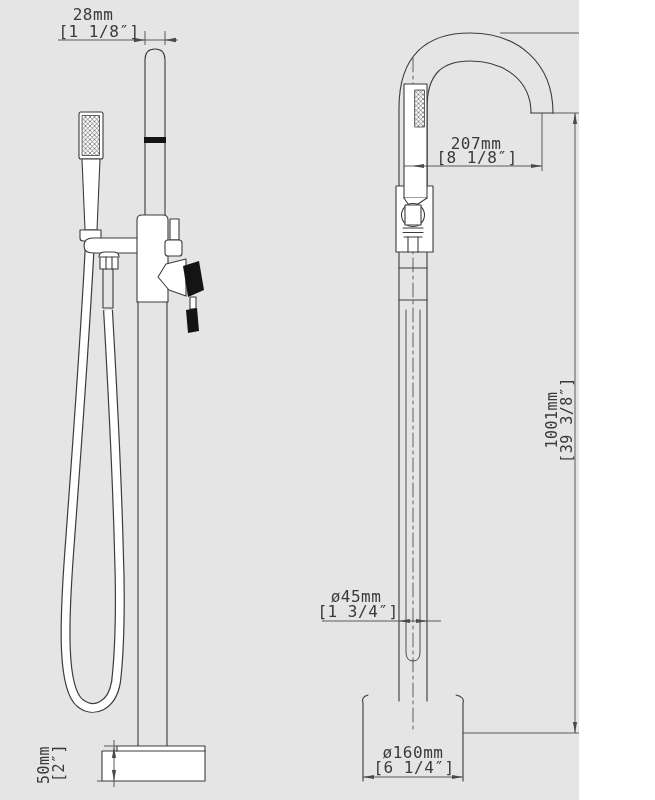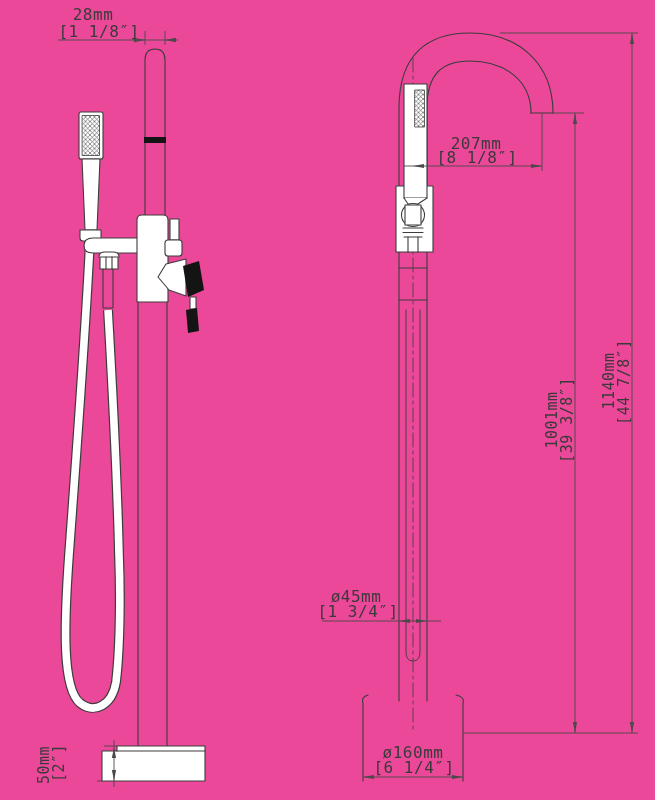--- a/index.html
+++ b/index.html
@@ -1,16 +1,16 @@
 <!DOCTYPE html>
 <html><head>
 <meta charset="utf-8">
 <style>
   html,body{margin:0;padding:0;background:#ffffff;}
-  .page{width:655px;height:800px;background:#ec4899;position:relative;overflow:hidden;
+  .page{width:579px;height:800px;background:#e5e5e5;position:relative;overflow:hidden;
         font-family:"DejaVu Sans Mono", monospace;}
   svg{display:block;}
   svg text{font-family:"DejaVu Sans Mono", monospace; fill:#3a3a3a; letter-spacing:0.5px;}
   .geo{stroke:#3c3c3c; stroke-width:1.1; fill:none; stroke-linejoin:round; stroke-linecap:round;}
   .geo .white{fill:#ffffff;}
   .dim{stroke:#4a4a4a; stroke-width:0.9; fill:none;}
   .dim polygon{fill:#4a4a4a; stroke:none;}
   .blackfill{fill:#141414; stroke:none;}
   .lbl{font-size:16px;}
   .lblr{font-size:15px;}

